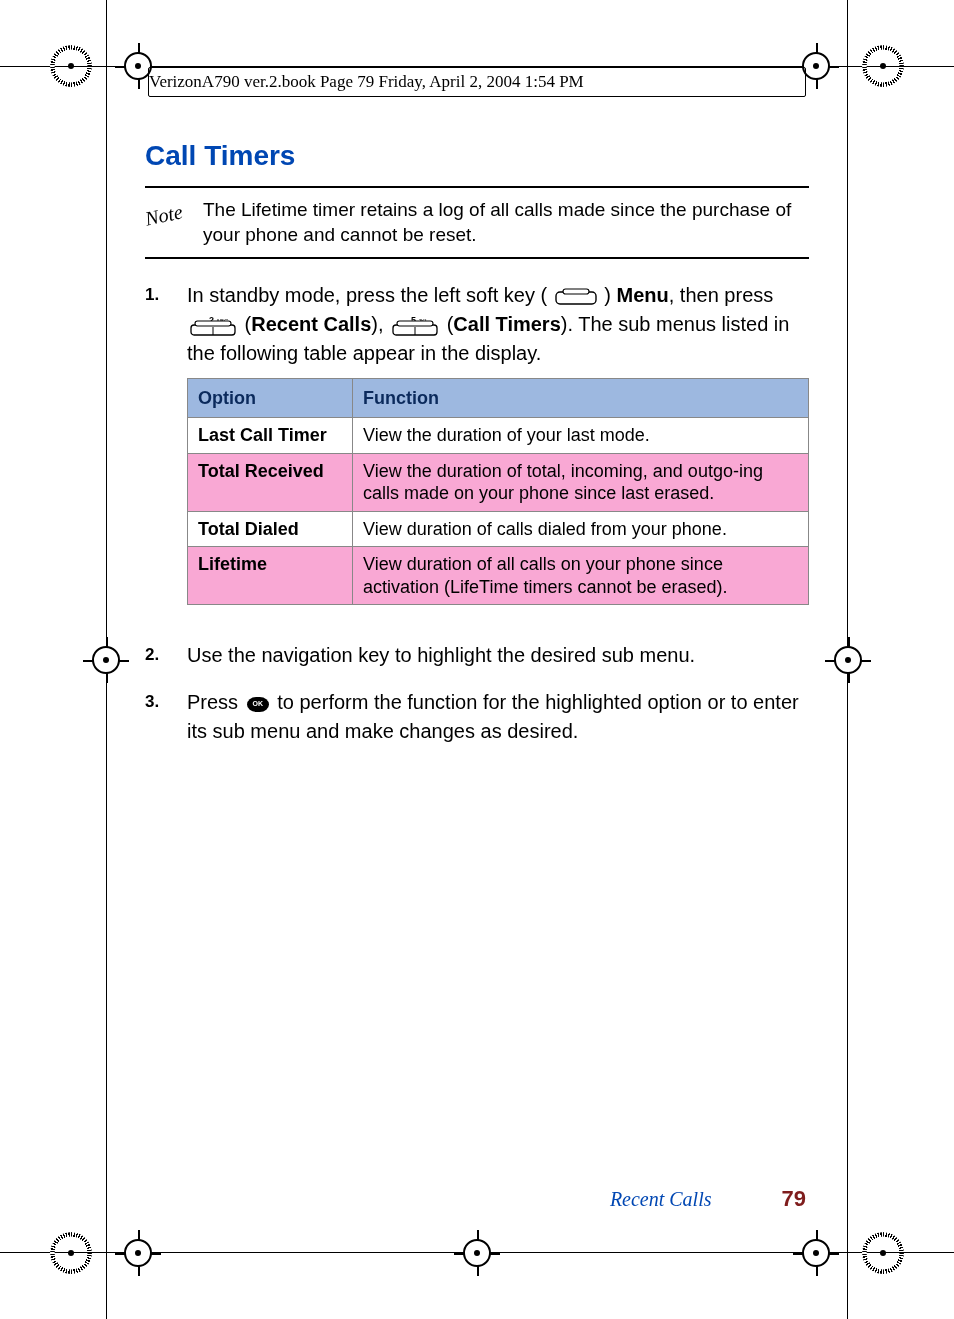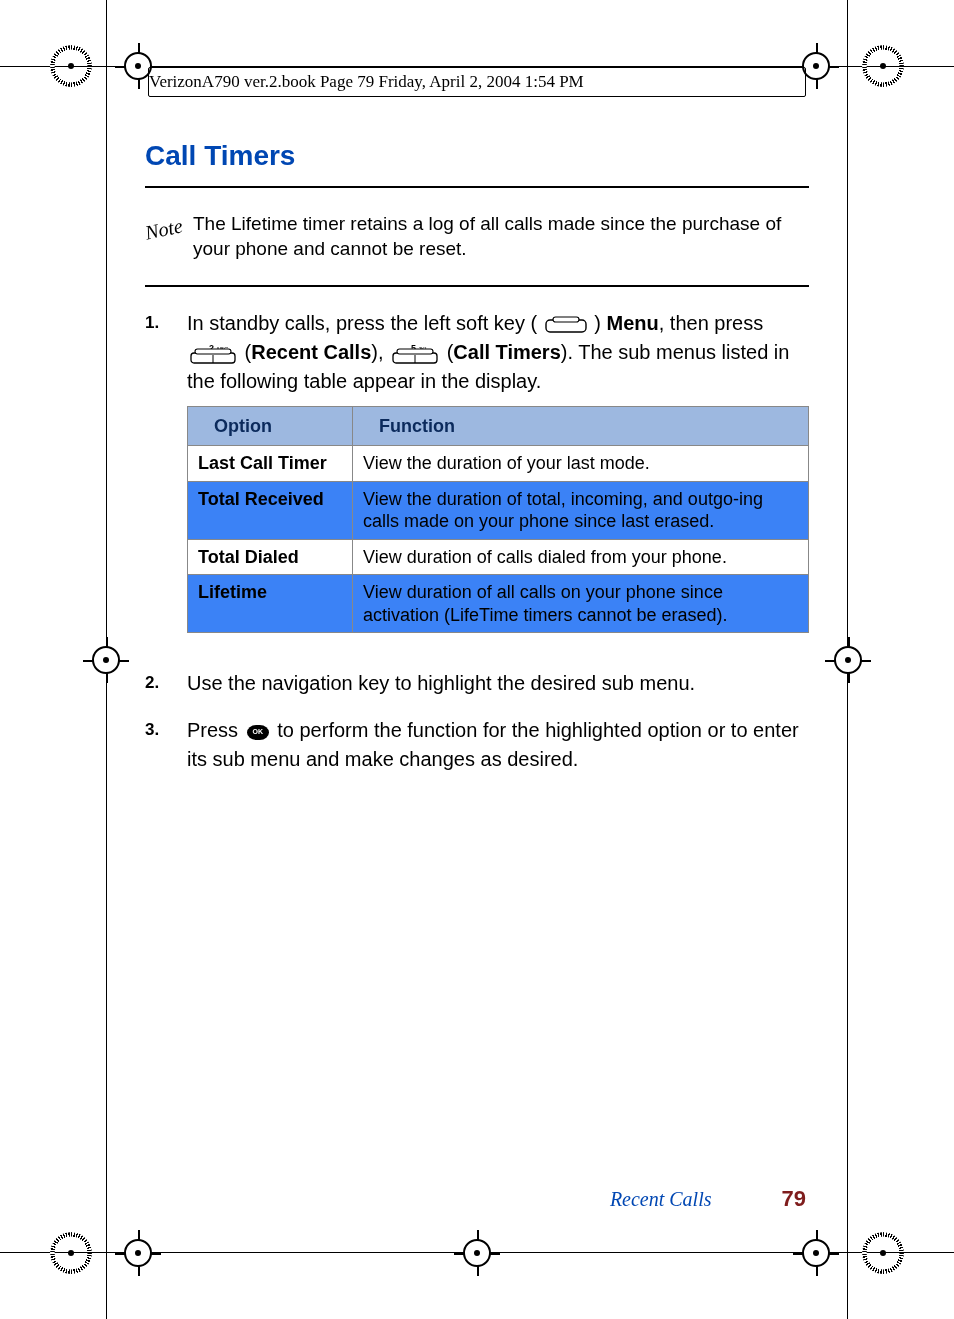--- a/index.html
+++ b/index.html
@@ -56,22 +56,22 @@
     font-family:Arial, Helvetica, sans-serif;
   }
   .intro {
     font-size:21px;
     line-height:1.35;
     margin-bottom:18px;
   }
 
   .note-block {
     border-top:2px solid #000; border-bottom:2px solid #000;
-    padding:24px 0; margin:14px 0 22px 0;
-    display:flex; align-items:flex-start; 
+    padding:10px 0; margin:14px 0 22px 0;
+    display:flex; align-items:flex-start; gap:10px;
   }
   .note-icon {
     width:48px; height:36px; position:relative; flex-shrink:0;
     font-family:"Brush Script MT","Comic Sans MS",cursive;
     font-size:20px; font-style:italic;
   }
   .note-icon::before {
     content:"Note"; position:absolute; left:0; top:6px;
     transform:rotate(-12deg);
   }
@@ -93,28 +93,28 @@
     width:22px; height:15px; border-radius:50%/60%; background:#000; color:#fff;
     font-size:7px; font-weight:bold; vertical-align:middle; margin:0 3px;
   }
   .bold { font-weight:bold; }
 
   table.opts {
     width:100%; border-collapse:collapse; margin:10px 0 18px 0; font-size:18px;
   }
   table.opts th {
     background:#9db8e0; color:#0b2a5c; text-align:left; font-weight:bold;
-    padding:6px 26px; border:1px solid #888;
+    padding:6px 10px; border:1px solid #888;
   }
   table.opts td {
     border:1px solid #888; padding:6px 10px; line-height:1.25;
     vertical-align:top;
   }
   table.opts .option-cell { font-weight:bold; width:165px; }
-  table.opts tr.shade td { background:#3b82f6; }
+  table.opts tr.shade td { background:#f9a8d4; }
 
   .footer {
     position:absolute; right:148px; bottom:107px;
     font-size:20px; display:flex; align-items:baseline; gap:70px;
   }
   .footer .sec { color:#0047b3; font-style:italic; font-family:"Times New Roman", serif; }
   .footer .pg { color:#7f1d1d; font-weight:bold; font-family:Arial; font-size:22px; }
 </style>
 </head>
 <body>
@@ -191,21 +191,21 @@
 
   <div class="note-block">
     <div class="note-icon"></div>
     <div class="note-text">The Lifetime timer retains a log of all calls made since the purchase of your phone and cannot be reset.</div>
   </div>
 
   <ol class="steps">
     <li>
       <span class="num">1.</span>
       <span class="body">
-        <span>In standby calls, press the left soft key (</span>
+        <span>In standby mode, press the left soft key (</span>
         <span class="inline-icon softkey-icon">
           <svg width="42" height="18">
               <rect x="1" y="4" width="40" height="12" rx="4" fill="#fff" stroke="#000" stroke-width="1.4"></rect>
               <rect x="8" y="1" width="26" height="5" rx="2.5" fill="#fff" stroke="#000" stroke-width="1.2"></rect>
             </svg>
         </span>
         <span>) </span><span class="bold">Menu</span><span>, then press </span>
         <span class="inline-icon numkey-icon">
           <svg width="48" height="22">
             <text x="20" y="8" font-size="9" font-weight="bold" font-family="Arial">2</text>

